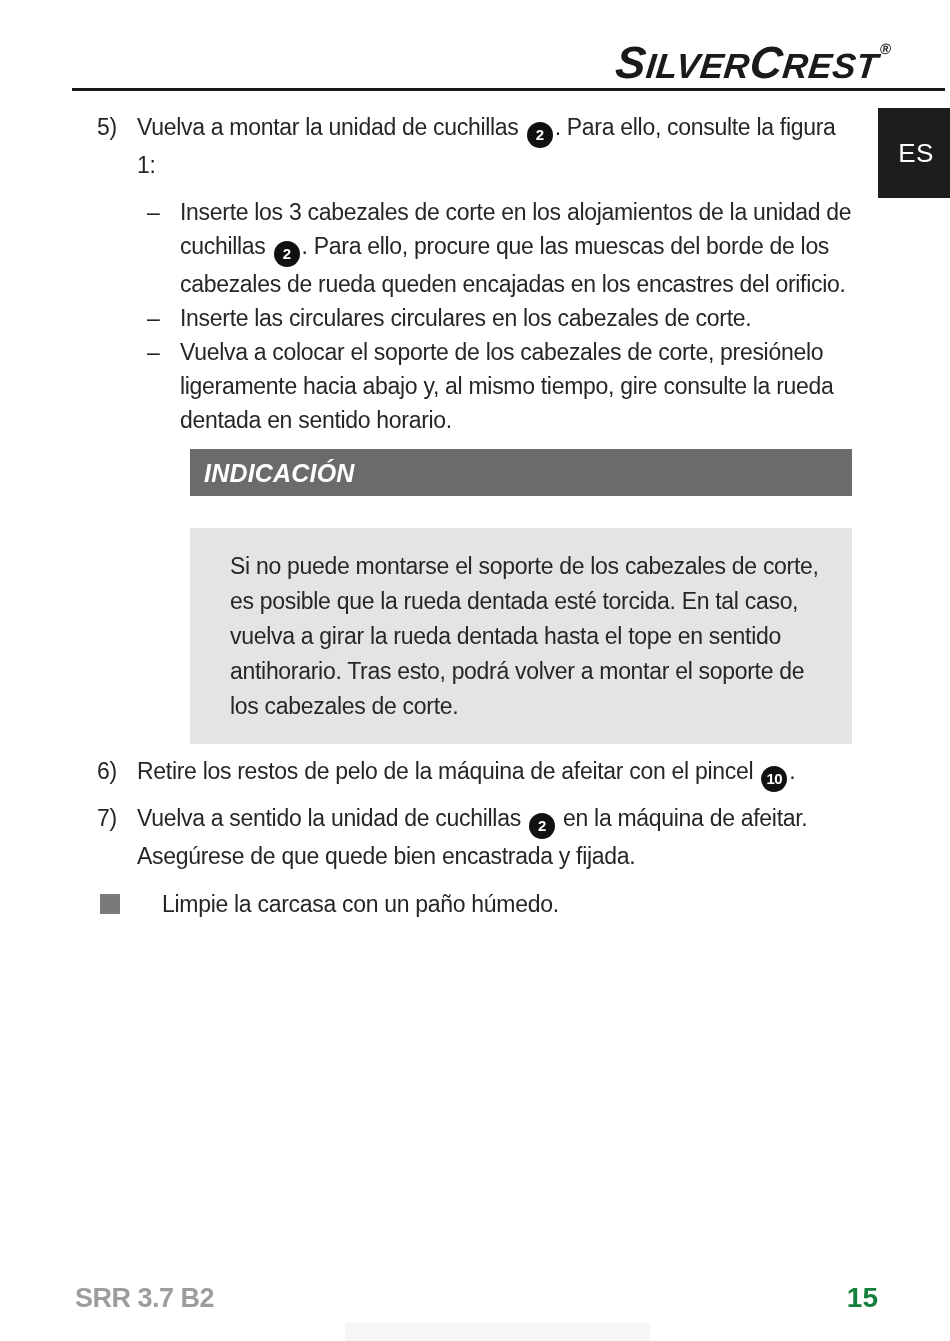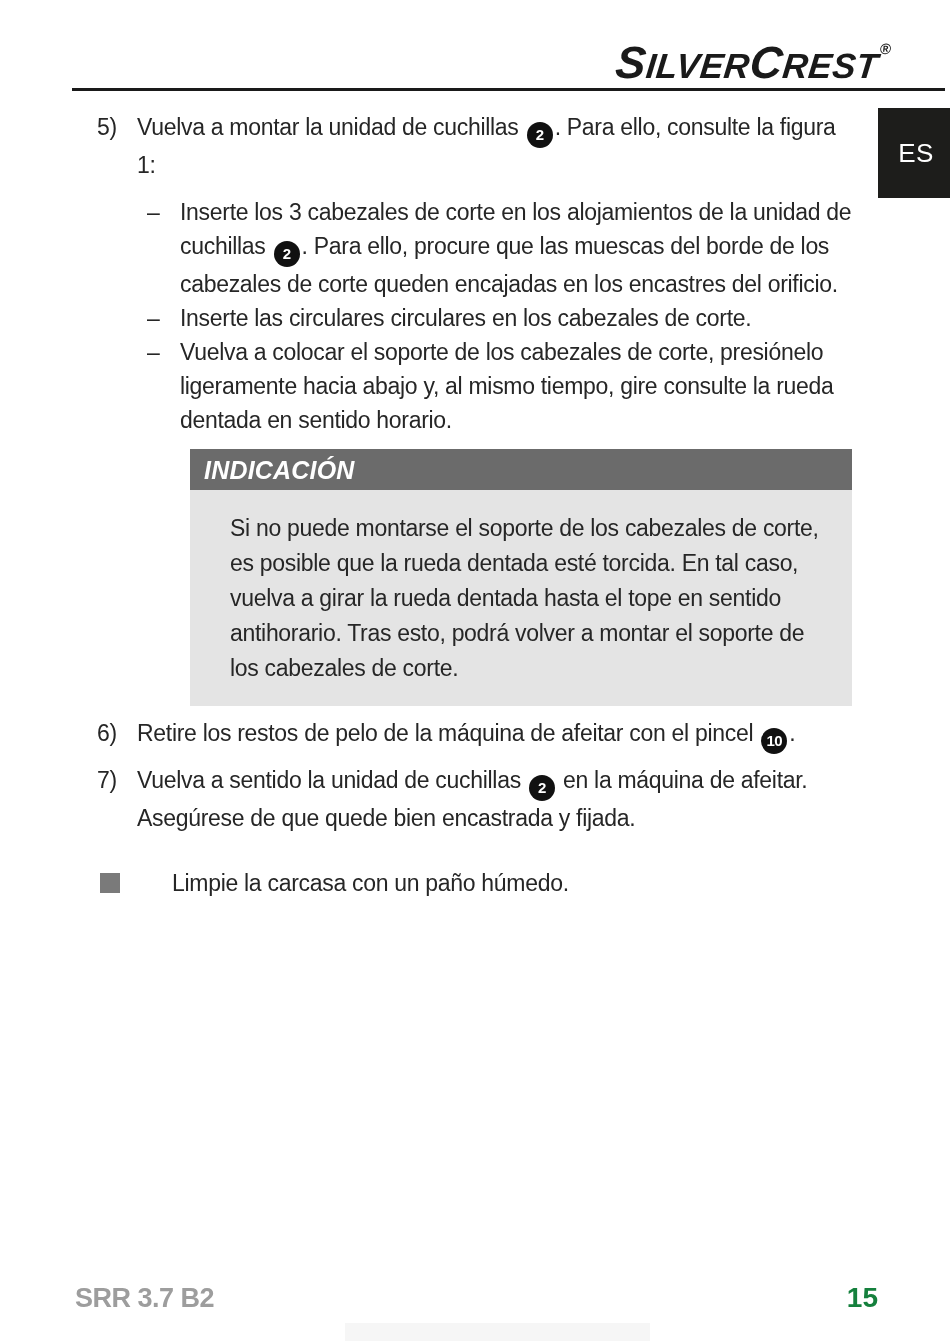--- a/index.html
+++ b/index.html
@@ -86,48 +86,48 @@
     margin: 0 2px;
   }
 
   .note-box {
     margin: 12px 0 0 115px;
     width: 662px;
   }
   .note-header {
     background: #6b6b6b;
     color: #ffffff;
-    height: 41px;
+    height: 47px;
     display: flex; align-items: center;
     padding-left: 14px;
     font-size: 25px;
     font-weight: 700;
     font-style: italic;
     letter-spacing: 0.2px;
   }
   .note-body {
     background: #e4e4e4;
     padding: 21px 28px 20px 40px;
     line-height: 35px;
+    margin-top: 32px;
   }
 
   .indent-para {
     margin: 36px 0 0 115px;
     line-height: 35px;
   }
 
   .mt-step6 { margin-top: 10px; }
   .mt-step7 { margin-top: 9px; }
 
   .bullet-item {
-    margin-top: 31px;
+    margin-top: 14px;
     display: grid;
     grid-template-columns: 62px 1fr;
     padding-left: 25px;
-    gap: 10px;
   }
   .bullet-square {
     width: 20px; height: 20px;
     background: #7a7a7a;
     margin-top: 7px;
   }
 
   
   .footer-model {
     position: absolute;
@@ -169,21 +169,21 @@
   <main class="content">
 
     <div class="num-item">
       <span class="num">5)</span>
       <span class="itm-body"><span>Vuelva a montar la unidad de cuchillas </span><span class="badge">2</span><span>. Para ello, consulte la figura 1:</span></span>
     </div>
 
     <div class="dash-list">
       <div class="dash-item">
         <span>–</span>
-        <span><span>Inserte los 3 cabezales de corte en los alojamientos de la unidad de cuchillas </span><span class="badge">2</span><span>. Para ello, procure que las muescas del borde de los cabezales de corte queden encajadas en los encastres del orificio.</span></span>
+        <span><span>Inserte los 3 cabezales de corte en los alojamientos de la unidad de cuchillas </span><span class="badge">2</span><span>. Para ello, procure que las muescas del borde de los cabezales de rueda queden encajadas en los encastres del orificio.</span></span>
       </div>
       <div class="dash-item">
         <span>–</span>
         <span>Inserte las circulares circulares en los cabezales de corte.</span>
       </div>
       <div class="dash-item">
         <span>–</span>
         <span>Vuelva a colocar el soporte de los cabezales de corte, presiónelo ligeramente hacia abajo y, al mismo tiempo, gire consulte la rueda dentada en sentido horario.</span>
       </div>
     </div>

